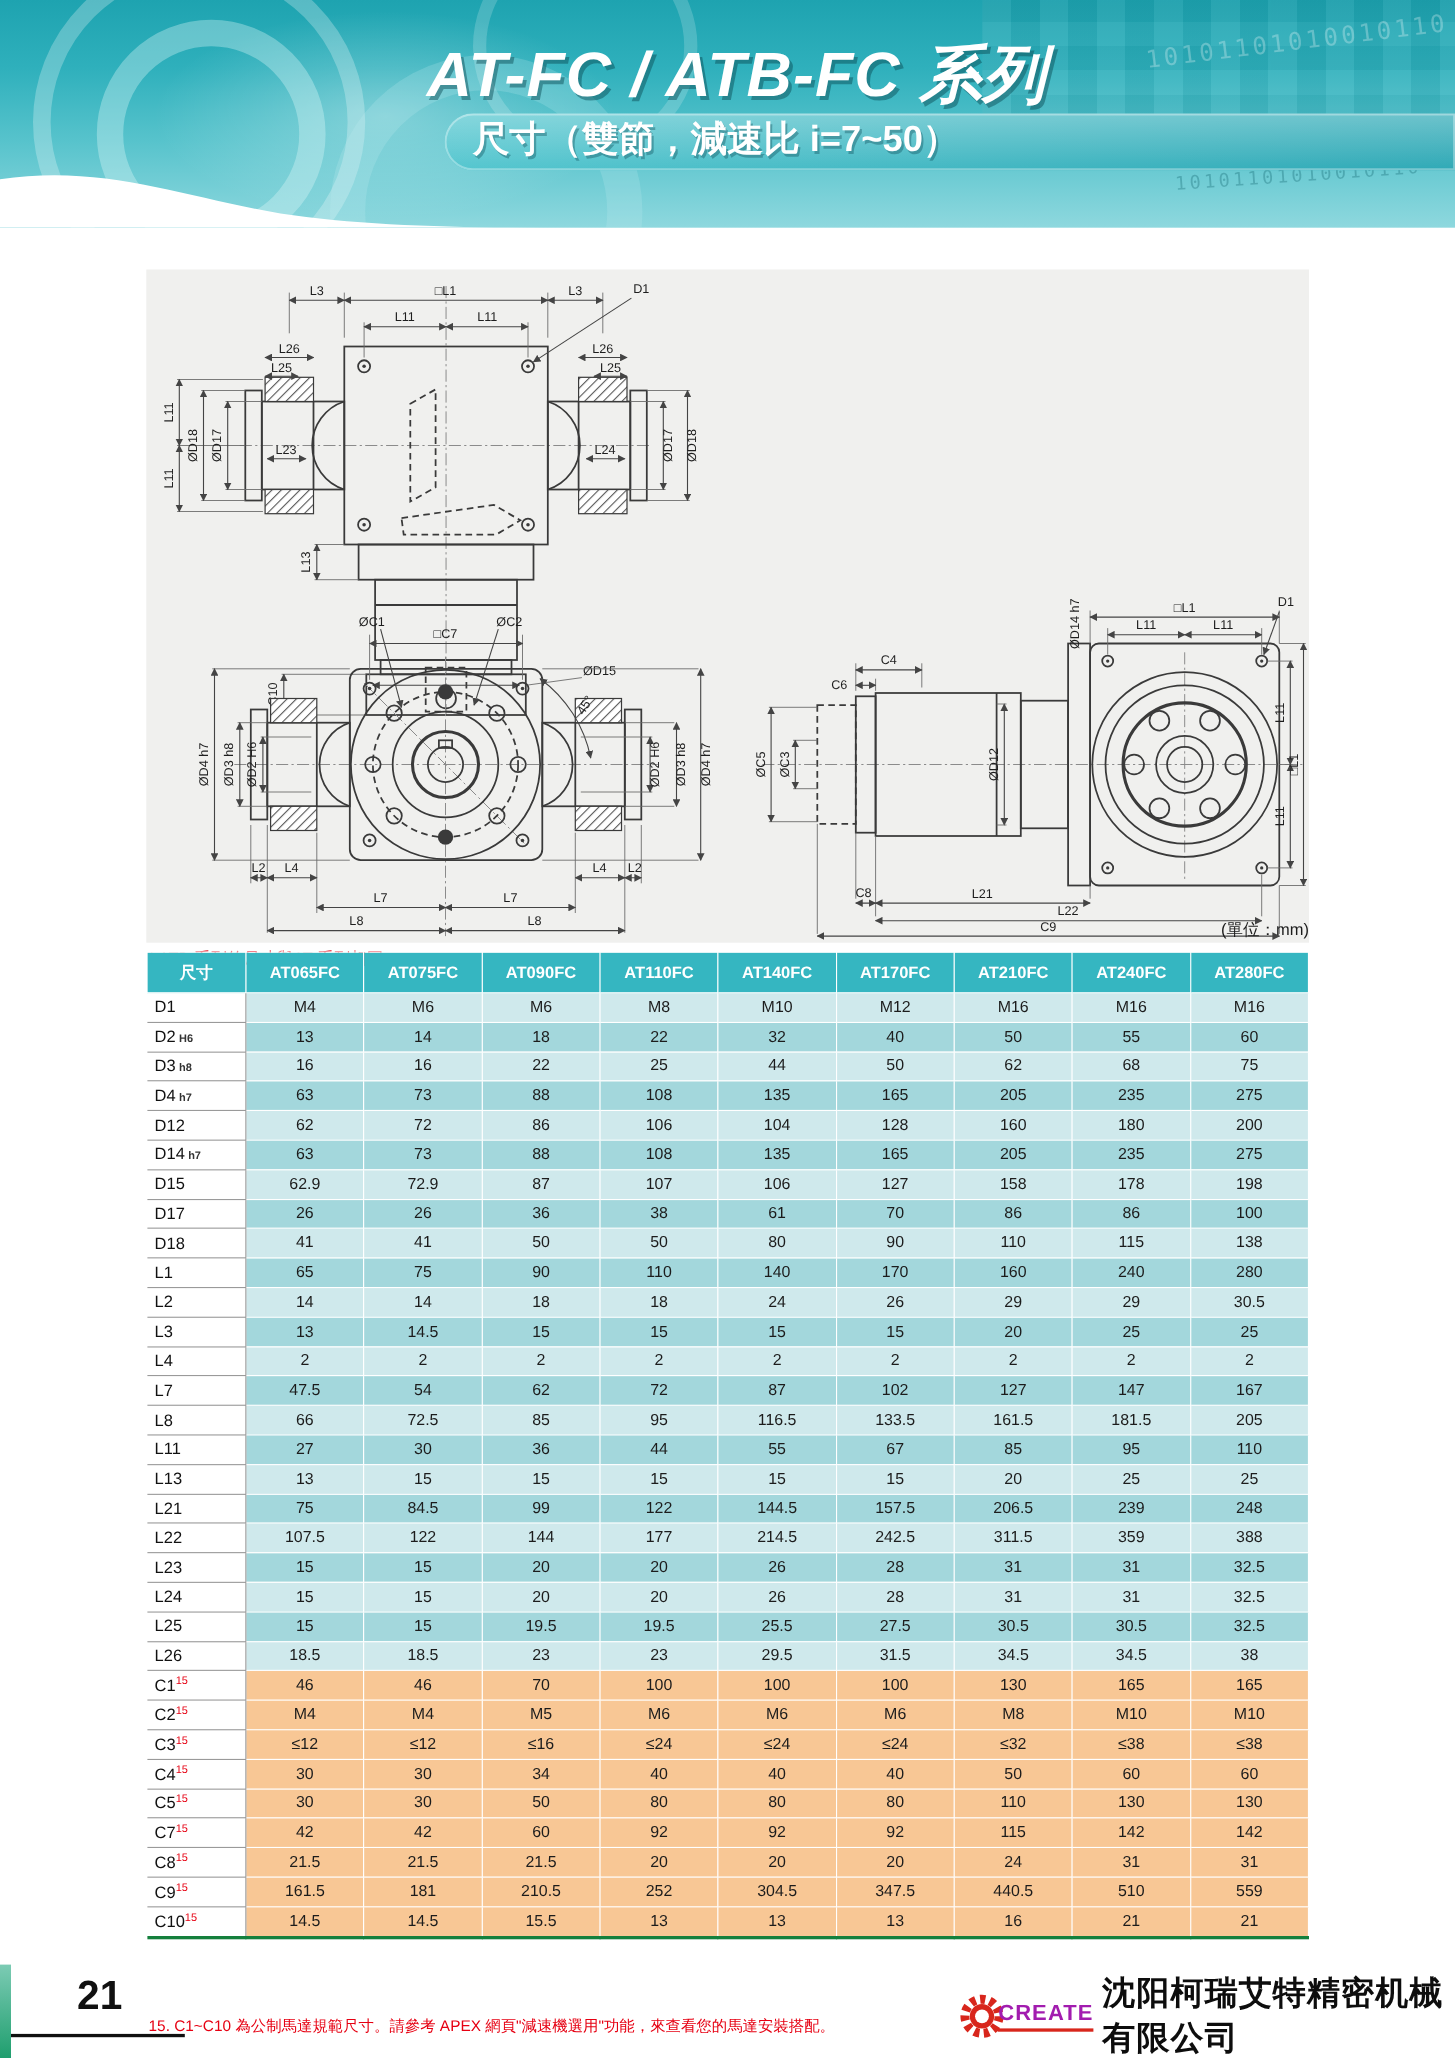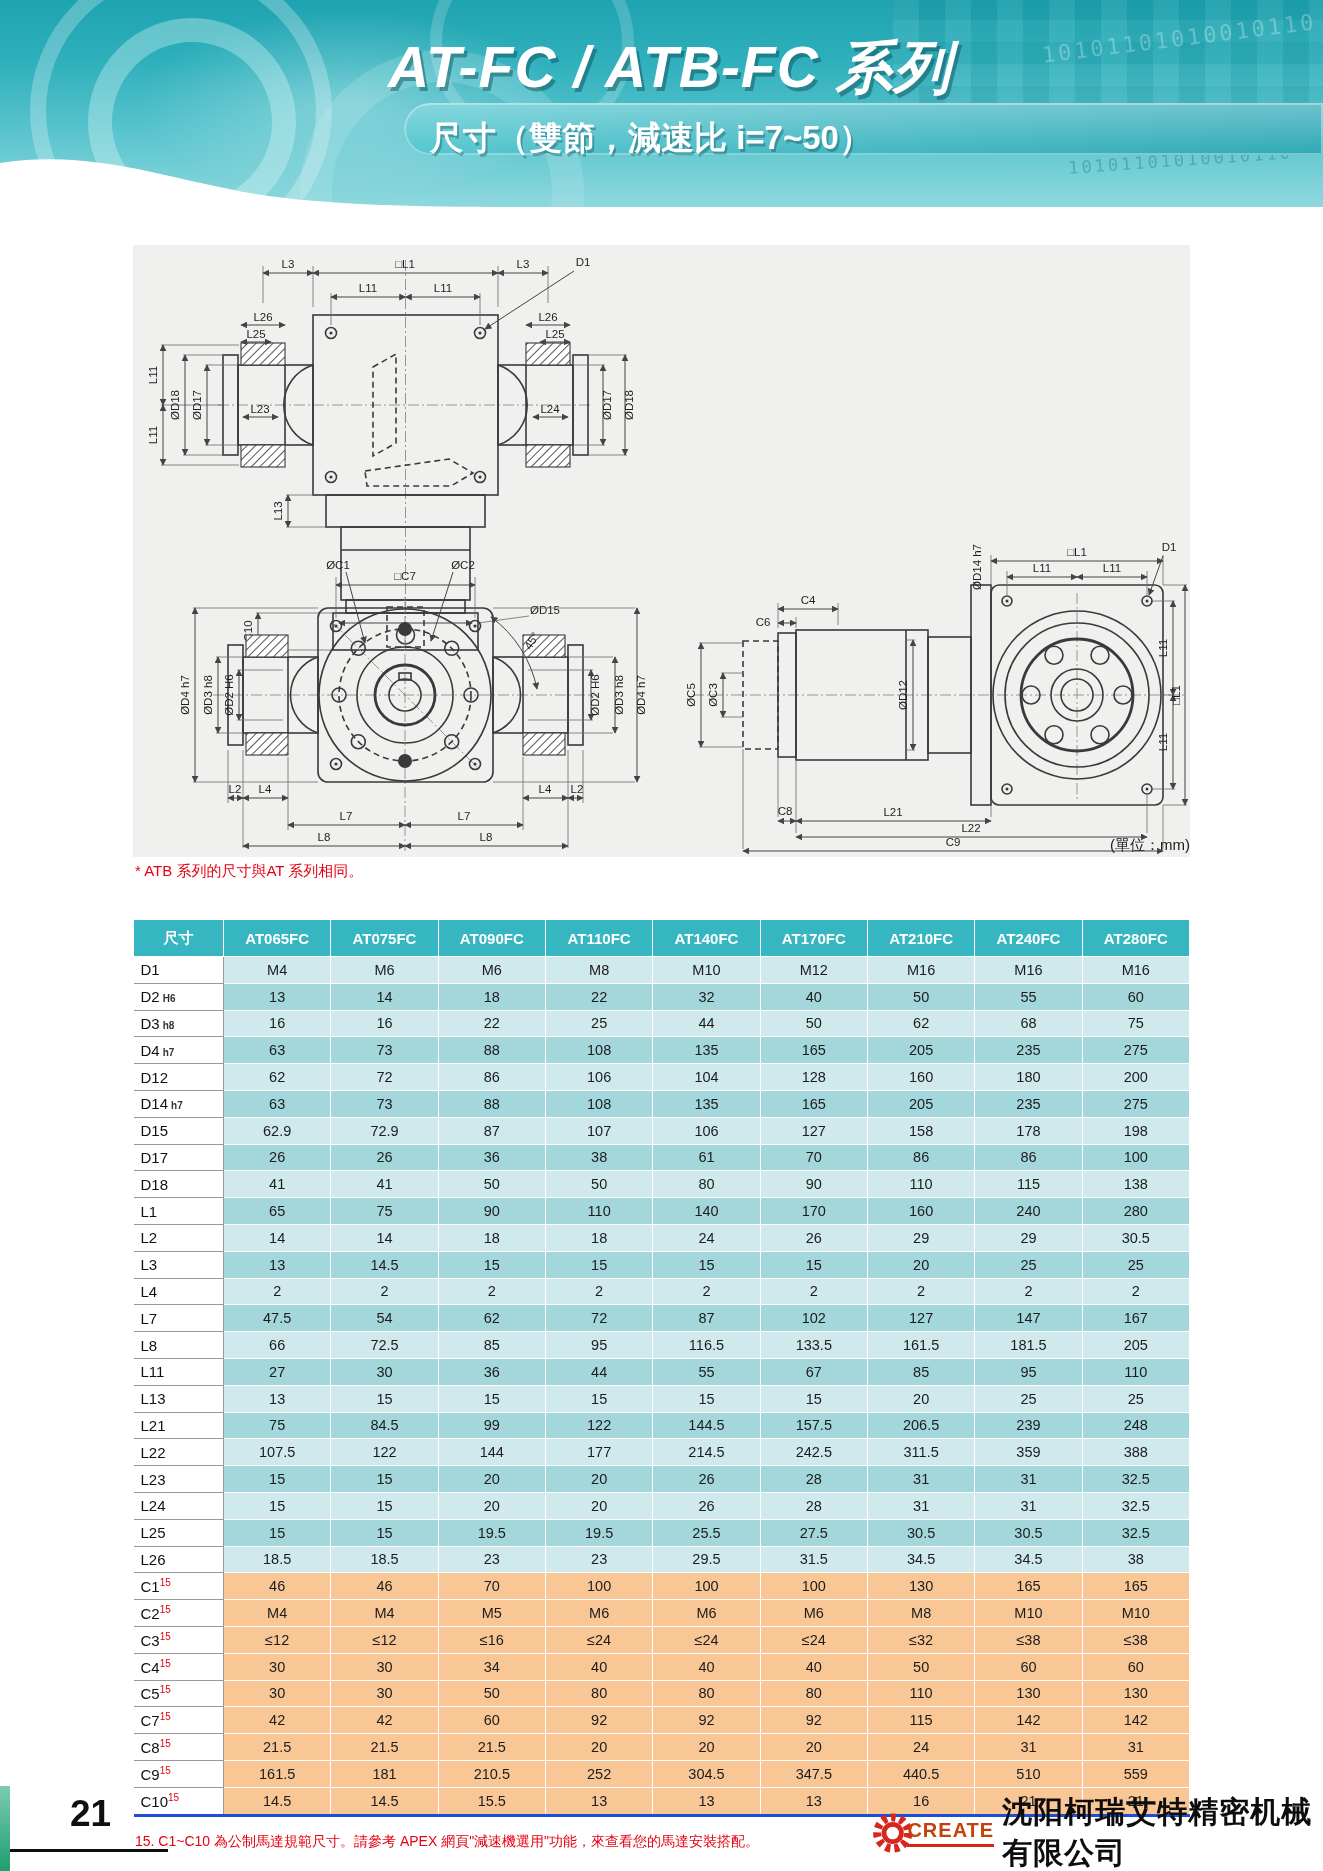--- a/index.html
+++ b/index.html
@@ -20,59 +20,59 @@
                  repeating-linear-gradient(0deg,rgba(255,255,255,.07) 0 22px,rgba(0,80,90,.08) 22px 44px)}
   .binary{position:absolute;font-family:"DejaVu Sans Mono",monospace;letter-spacing:3px;white-space:nowrap}
   .b1{right:6px;top:26px;font-size:22px;color:rgba(255,255,255,.28);transform:rotate(-7deg)}
   .b2{right:30px;top:150px;font-size:17px;color:rgba(6,90,100,.30);transform:rotate(-4deg)}
   .subtitle-band{position:absolute;left:404px;top:103px;right:0;height:52px;
       background:linear-gradient(180deg,rgba(255,255,255,.30),rgba(255,255,255,0)),
                  linear-gradient(90deg,#54c6cf,#2fa9b6);
       border-radius:26px 0 0 26px;box-shadow:inset 0 0 0 2px rgba(255,255,255,.35)}
   .title{position:absolute;left:388px;top:30px;margin:0;font-size:57px;font-weight:bold;font-style:italic;
       color:#fff;letter-spacing:1px;text-shadow:3px 4px 0 rgba(8,70,80,.45)}
-  .subtitle{position:absolute;left:430px;top:116px;margin:0;font-size:33px;font-weight:bold;color:#fff;
+  .subtitle{position:absolute;left:430px;top:104px;margin:0;font-size:33px;font-weight:bold;color:#fff;
       text-shadow:2px 3px 0 rgba(8,70,80,.35)}
   .curve{position:absolute;left:0;bottom:0;width:100%;height:207px}
   
   .panel{position:absolute;left:133px;top:245px;width:1057px;height:612px;background:#f0f0ee}
   .ln{fill:none;stroke:#3a3a3a;stroke-width:1.6}
   .lnB{fill:none;stroke:#3a3a3a;stroke-width:2.8}
   .dsh{stroke-dasharray:6 4}
   .ht{fill:url(#h);stroke:#3a3a3a;stroke-width:1.1}
   .cl{fill:none;stroke:#8a8a8a;stroke-width:.9;stroke-dasharray:11 3 2 3}
   .dim{fill:none;stroke:#444;stroke-width:1;marker-start:url(#ar);marker-end:url(#ar)}
   .dimE{fill:none;stroke:#444;stroke-width:1;marker-end:url(#ar)}
   .ext{fill:none;stroke:#6a6a6a;stroke-width:.8}
   text.dl{font:11.5px "Liberation Sans",sans-serif;fill:#1e1e1e;text-anchor:middle}
   .dot{fill:#3a3a3a}
   
   .atb-note{position:absolute;left:135px;top:862px;font-size:15px;color:var(--accent-red)}
   .unit-note{position:absolute;right:133px;top:836px;font-size:15px;color:#1c1c1c}
   .footnote{position:absolute;left:135px;top:1833px;font-size:14px;color:var(--accent-red)}
   
-  .dim-table{position:absolute;left:133px;top:919px;width:1057px;border-collapse:collapse;
-      table-layout:fixed;border-bottom:3px solid #1d4ed8}
+  .dim-table{position:absolute;left:133px;top:865px;width:1057px;border-collapse:collapse;
+      table-layout:fixed;border-bottom:3px solid #15803d}
   .dim-table th{background:var(--header-teal);color:#fff;font-size:15px;height:34px;
       border:1.5px solid #fff;font-weight:bold}
   .dim-table td{height:25.8px;text-align:center;font-size:14.5px;color:#1c1c1c;border:1.5px solid #fff;padding:0}
   .dim-table td.lbl{background:#fff;text-align:left;padding-left:7px;font-size:15px;border:none;
       border-bottom:1px solid #9a9a9a;border-right:1px solid #9a9a9a;color:#111}
   tr.light td:not(.lbl){background:var(--row-light)}
   tr.dark td:not(.lbl){background:var(--row-dark)}
   tr.orange td:not(.lbl){background:var(--row-orange)}
   .tol{font-size:10px;margin-left:3px;color:#333;font-weight:bold}
   .sup{color:var(--accent-red);font-size:10px;vertical-align:super}
   
   .page-num{position:absolute;left:70px;top:1793px;font-size:37px;font-weight:bold;color:#101010}
   .page-line{position:absolute;left:0;top:1849px;width:168px;height:3px;background:#101010}
   .strip{position:absolute;left:0;top:1786px;width:10px;height:85px;
       background:linear-gradient(180deg,#7ccbb4,#1f9e6e)}
   .logo{position:absolute;left:872px;top:1792px;display:flex;align-items:center;gap:8px}
-  .logo-create{font-size:20px;font-weight:bold;color:#c2410c;letter-spacing:1px;
+  .logo-create{font-size:20px;font-weight:bold;color:#a21caf;letter-spacing:1px;
       border-bottom:3px solid var(--logo-red);padding-bottom:2px;margin-left:-14px}
   .company{font-size:30px;font-weight:bold;color:#0d0d0d;letter-spacing:1px}
 </style>
 </head>
 <body>
 
 <div class="page">
 
   <div class="banner">
     <div class="glow"></div>

